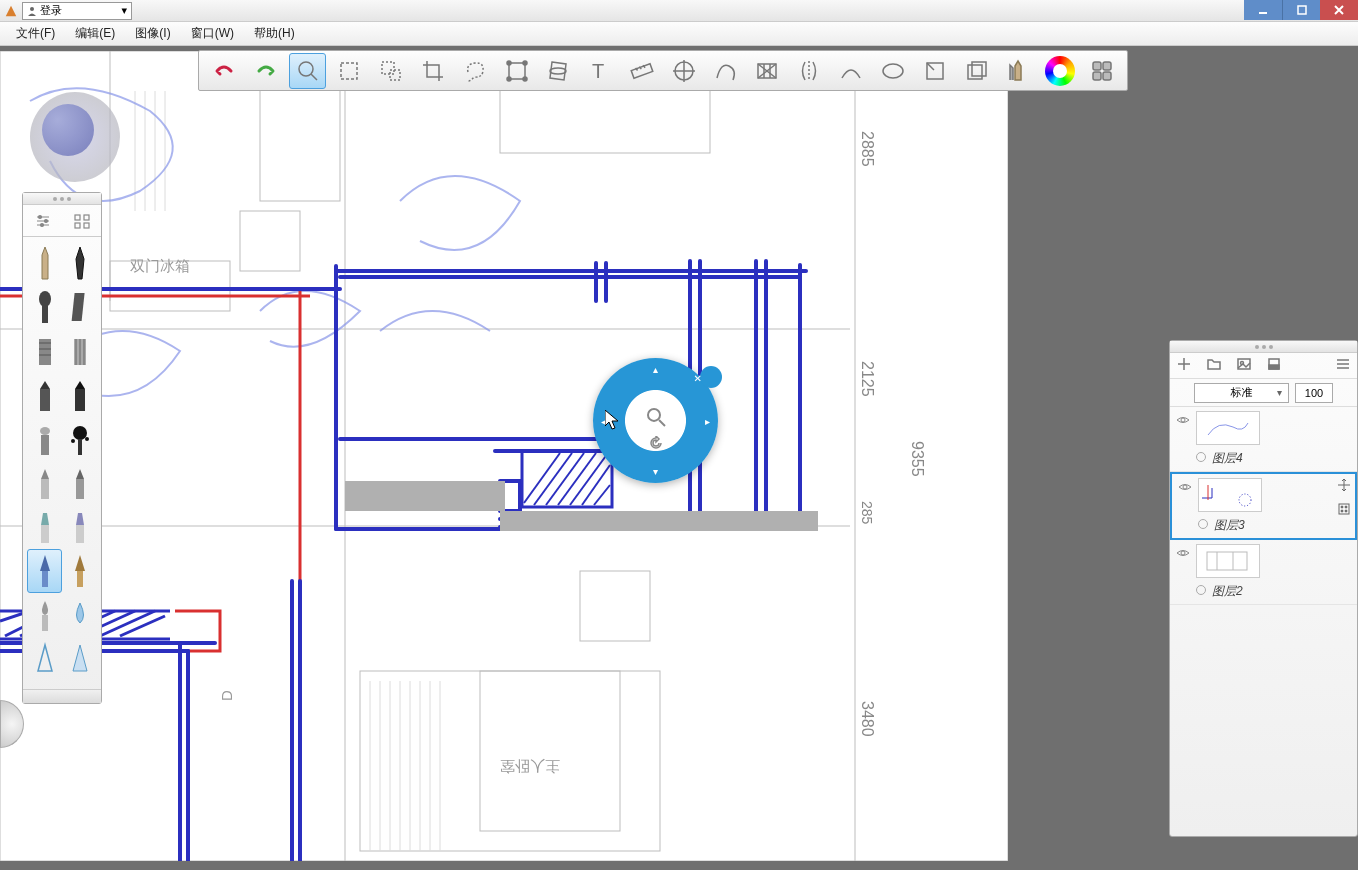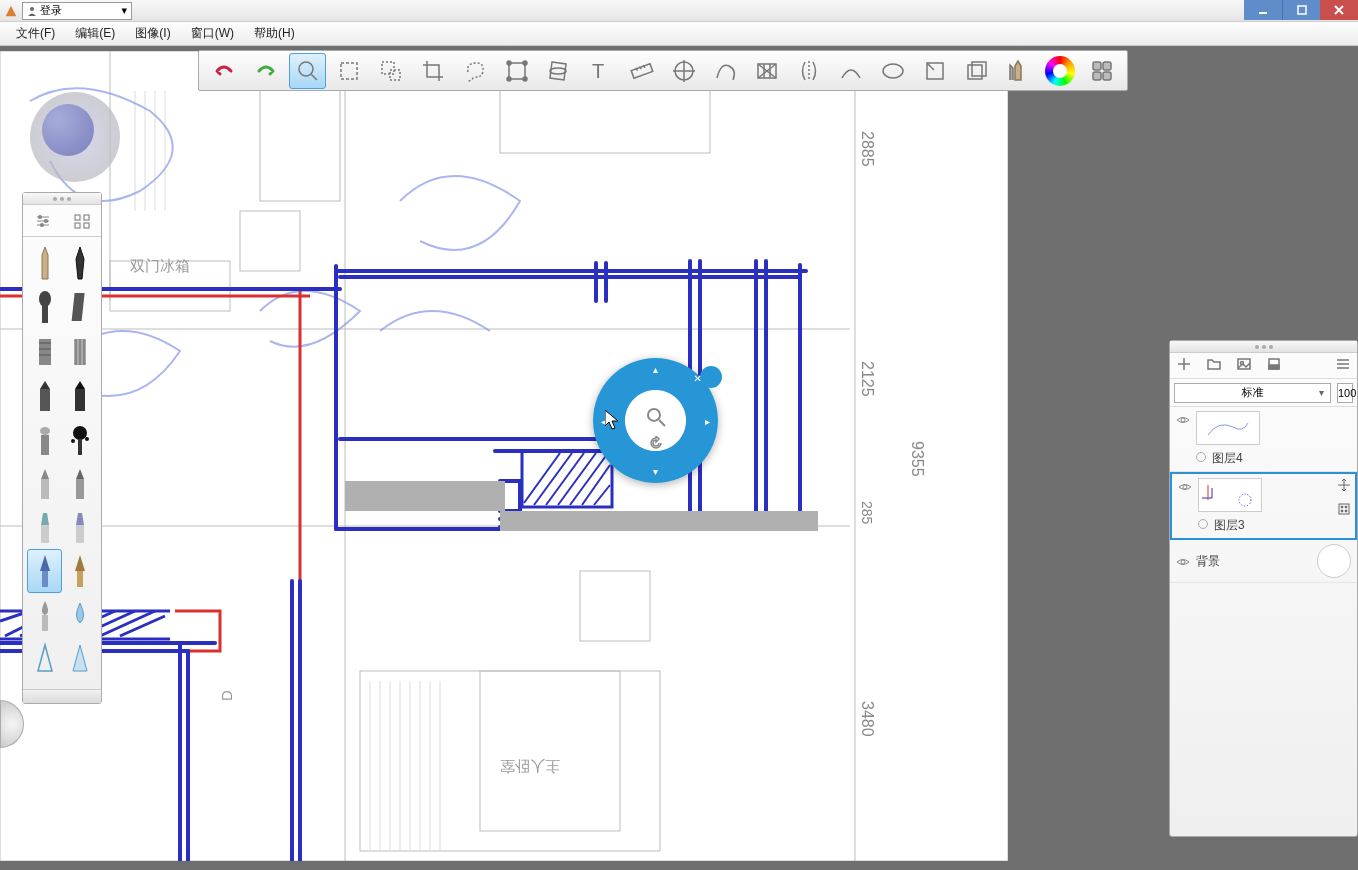--- a/index.html
+++ b/index.html
@@ -71,29 +71,29 @@
 .zoom-puck .xbtn { position:absolute; right:16px; top:15px; color:#fff; font-size:10px; }
 .cursor-arrow { position:absolute; left:605px; top:410px; z-index:70; }
 
 
 .layers-panel { position:absolute; right:0; top:340px; width:189px; height:497px; background:linear-gradient(#fcfcfc,#efefef); border:1px solid #aaa; border-radius:3px; z-index:50; display:flex; flex-direction:column; }
 .lp-header { height:12px; background:linear-gradient(#f8f8f8,#e3e3e3); border-bottom:1px solid #ccc; display:flex; justify-content:center; align-items:center; gap:3px; }
 .lp-header span { width:4px; height:4px; border-radius:50%; background:#aaa; }
 .lp-toolbar { height:26px; display:flex; align-items:center; padding:0 6px; gap:14px; border-bottom:1px solid #ddd; }
 .lp-toolbar svg { width:16px; height:16px; stroke:#777; fill:none; stroke-width:1.5; }
 .lp-toolbar .spacer { flex:1; }
-.lp-blend-row { height:28px; display:flex; align-items:center; padding:0 4px; gap:6px; border-bottom:1px solid #ddd; }
+.lp-blend-row { height:28px; display:flex; align-items:center; padding:0 24px; gap:6px; border-bottom:1px solid #ddd; }
 .blend-select { flex:1; height:20px; background:#fff; border:1px solid #aaa; font-size:11px; display:flex; align-items:center; justify-content:center; position:relative; }
 .blend-select:after { content:'▾'; position:absolute; right:6px; color:#666; font-size:10px; }
-.opacity-box { width:16px; height:20px; background:#fff; border:1px solid #aaa; font-size:11px; text-align:center; line-height:18px; }
+.opacity-box { width:38px; height:20px; background:#fff; border:1px solid #aaa; font-size:11px; text-align:center; line-height:18px; }
 .lp-list { flex:1; overflow:auto; }
 .layer-row { display:flex; padding:4px 6px; border-bottom:1px solid #e5e5e5; position:relative; }
 .layer-row .eye { width:20px; display:flex; align-items:flex-start; padding-top:2px; }
 .layer-row .eye svg { width:14px; height:14px; stroke:#888; fill:none; }
-.layer-row .body { flex:1; }
+.layer-row .body { flex:1;font-style:italic; }
 .layer-row .thumb { width:64px; height:34px; border:1px solid #ccc; background:#fff; margin-bottom:3px; display:flex; align-items:center; justify-content:center; }
 .layer-row .thumb.tall { height:34px; }
 .layer-row .lock-dot { width:10px; height:10px; border:1px solid #aaa; border-radius:50%; display:inline-block; margin-right:6px; }
 .layer-row .name { font-size:12px; color:#444; }
 .layer-row.selected { border:2px solid #2a90d8; }
 .layer-row.selected .side-icons { position:absolute; right:4px; top:4px; display:flex; flex-direction:column; gap:6px; }
 .layer-row .side-icons svg{ width:14px; height:14px; stroke:#666; fill:none;}
 .layer-row.bg .bg-circle { width:34px; height:34px; border-radius:50%; background:#fff; border:1px solid #ccc; }
 .layer-row.bg { align-items:center; }
 
@@ -667,27 +667,34 @@
             </svg></div>
         <div><svg viewBox="0 0 14 14">
               <rect x="2" y="2" width="10" height="10"></rect>
               <circle cx="5" cy="5" r="1" fill="#666"></circle>
               <circle cx="9" cy="5" r="1" fill="#666"></circle>
               <circle cx="5" cy="9" r="1" fill="#666"></circle>
               <circle cx="9" cy="9" r="1" fill="#666"></circle>
             </svg></div>
       </div>
     </div>
-    <div class="layer-row bg">
+    <div class="layer-row">
       <div class="eye">
           <svg viewBox="0 0 14 14">
             <path d="M1 7 Q7 2 13 7 Q7 12 1 7"></path>
             <circle cx="7" cy="7" r="2"></circle>
           </svg>
         </div>
-      <div class="body" style="display:flex;align-items:center;gap:10px;">
-        <span class="name">背景</span>
-      </div>
-      <div style="flex:1"></div>
-      <div class="bg-circle"></div>
+      <div class="body">
+        <div class="thumb">
+            <svg width="50" height="26">
+              <g stroke="#bbb" fill="none">
+                <rect x="4" y="4" width="40" height="18"></rect>
+                <line x1="14" y1="4" x2="14" y2="22"></line>
+                <line x1="30" y1="4" x2="30" y2="22"></line>
+              </g>
+            </svg>
+          </div>
+        <span class="lock-dot"></span><span class="name">图层2</span>
+      </div>
     </div>
   </div>
 </div>
 
 </body></html>

